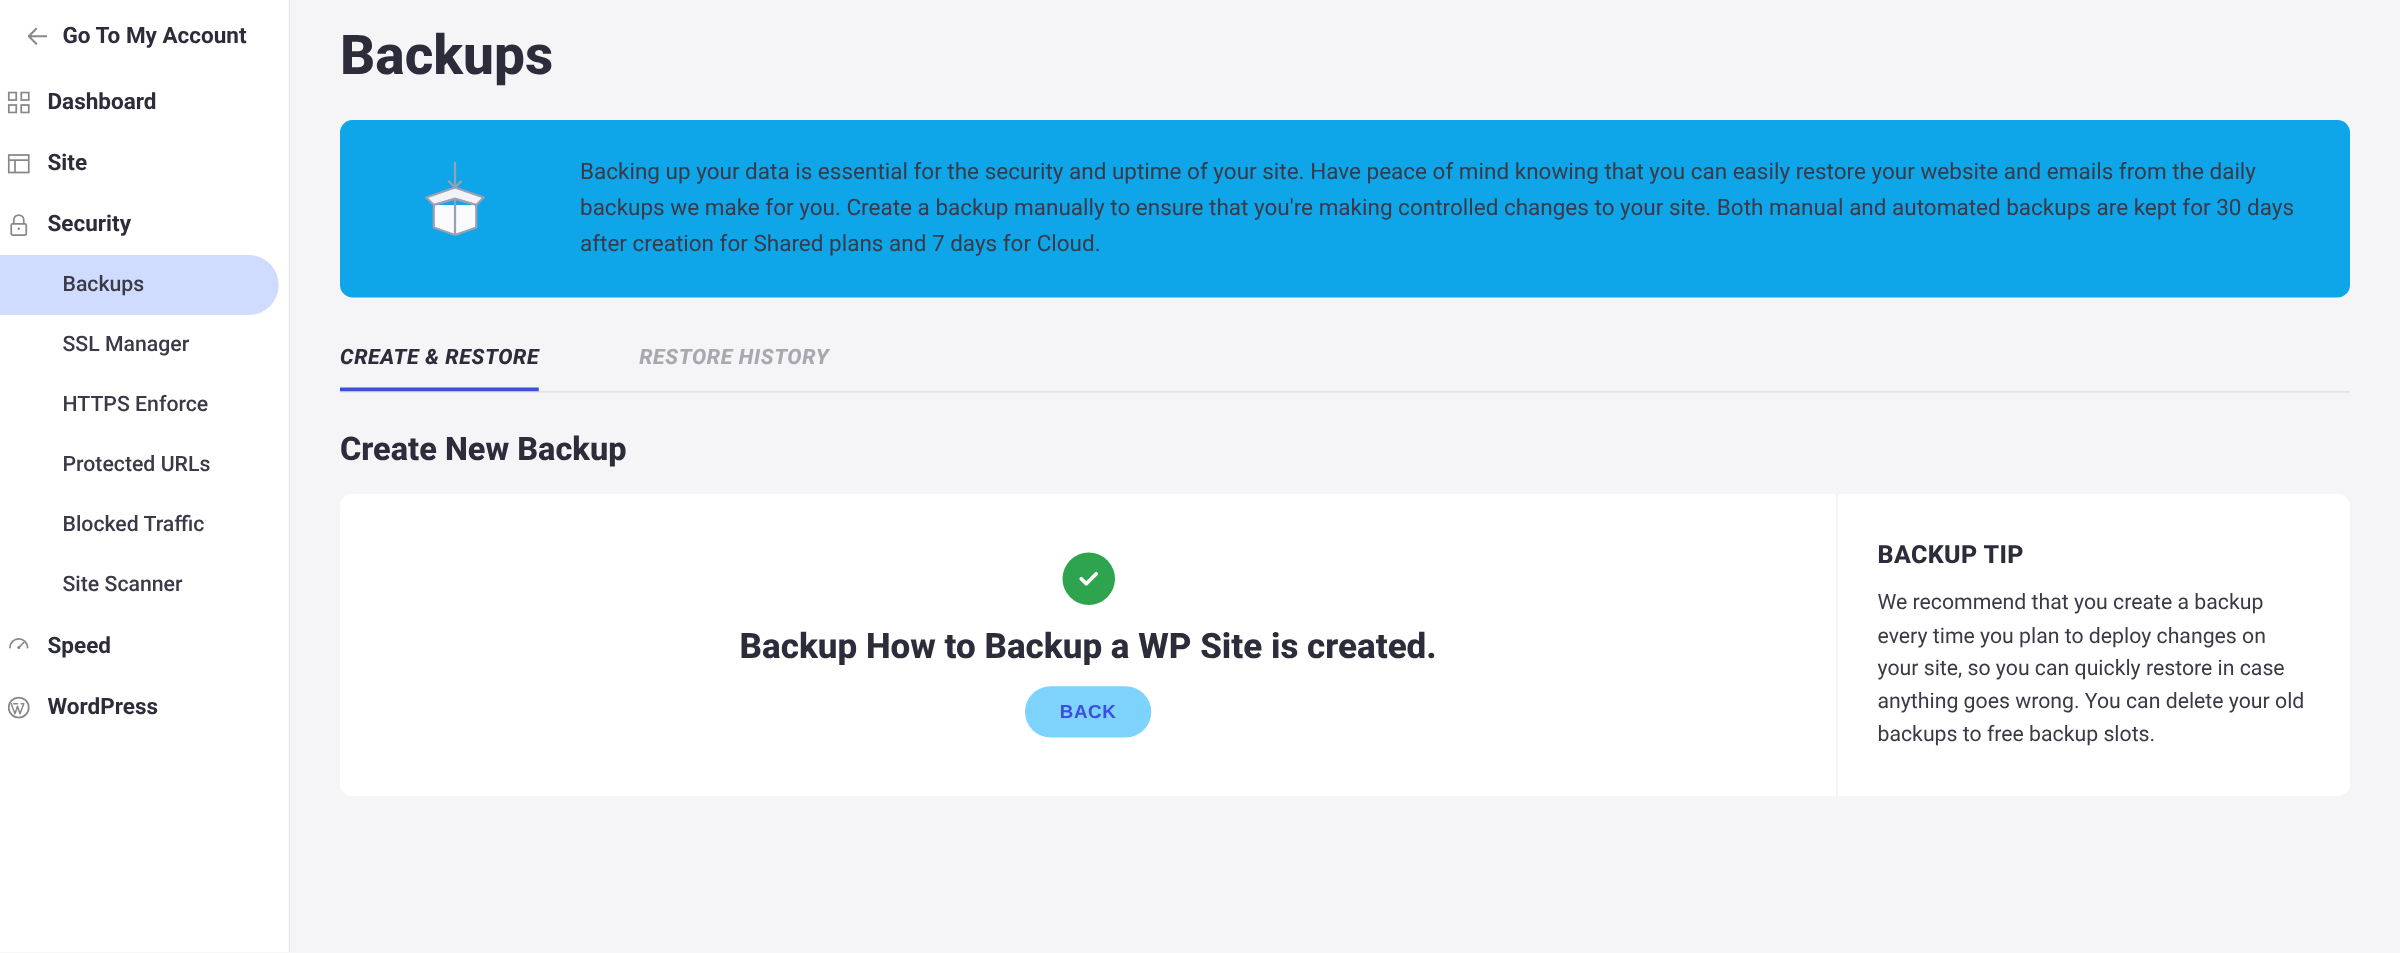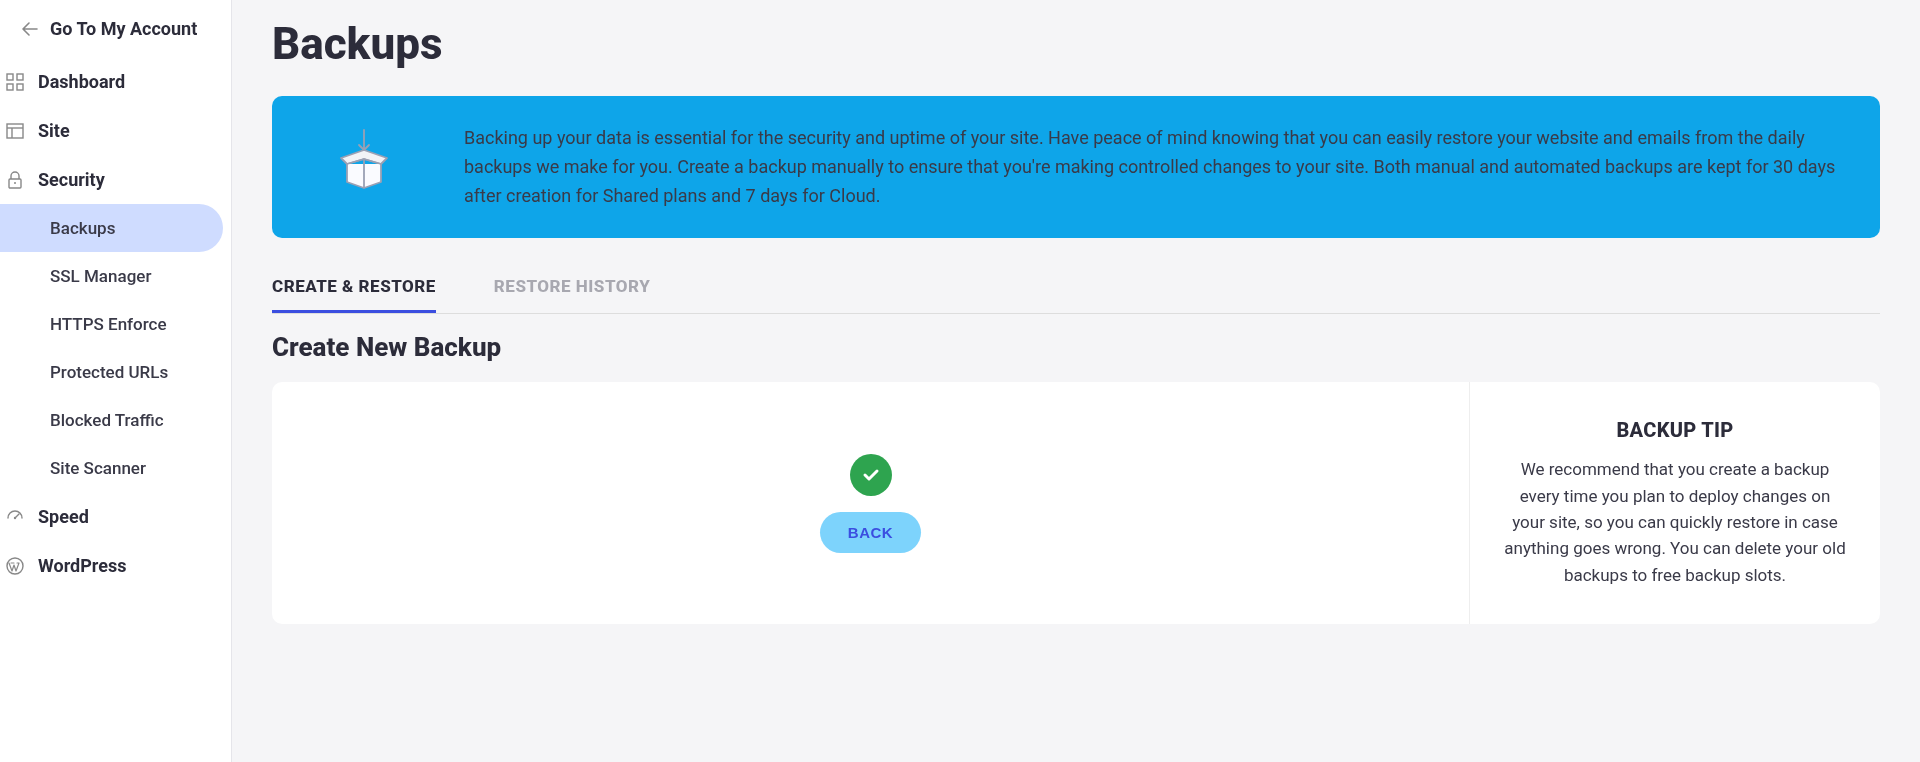--- a/index.html
+++ b/index.html
@@ -12,32 +12,32 @@
     .sub-item { display: flex; align-items: center; padding: 14px 22px 14px 50px; font-size: 17px; font-weight: 500; color: #3a3a48; cursor: pointer; }
     .sub-item.active { background: #cfdcff; border-radius: 0 26px 26px 0; margin-right: 8px; }
     
     .main { flex: 1; padding: 18px 40px 0 40px; overflow-y: auto; }
     .page-title { font-size: 44px; font-weight: 800; margin-bottom: 26px; }
     
     .intro-card { background: #0ea5e9; border-radius: 10px; padding: 28px 32px; display: flex; gap: 40px; align-items: flex-start; margin-bottom: 24px; }
     .intro-icon { width: 120px; display: flex; justify-content: center; align-items: center; flex-shrink: 0; }
     .intro-text { font-size: 18px; line-height: 1.6; color: #3a3a48; }
     
-    .tabs { display: flex; gap: 58px; border-bottom: 1px solid #ddd; margin-bottom: 18px; }
+    .tabs { display: flex; gap: 80px; border-bottom: 1px solid #ddd; margin-bottom: 31px; font-style: italic; }
     .tab { padding: 14px 0; font-size: 17px; font-weight: 800; letter-spacing: 0.5px; cursor: pointer; color: #a8a8b0; border-bottom: 3px solid transparent; }
     .tab.active { color: #2c2c3a; border-bottom-color: #3b4ee0; }
     
     .section-title { font-size: 26px; font-weight: 800; margin-bottom: 20px; }
     
     .panel { background: #fff; border-radius: 10px; display: flex; min-height: 230px; }
     .panel-main { flex: 1; border-right: 1px solid #eee; display: flex; flex-direction: column; align-items: center; justify-content: center; padding: 40px 30px; gap: 16px; }
     .check-circle { width: 42px; height: 42px; border-radius: 50%; background: #2ea44f; display: flex; align-items: center; justify-content: center; }
     .success-title { font-size: 28px; font-weight: 800; text-align: center; }
     .back-btn { background: #7dd3fc; color: #3b4ee0; border: none; border-radius: 22px; padding: 12px 28px; font-weight: 800; font-size: 15px; letter-spacing: 0.5px; cursor: pointer; }
-    .panel-side { width: 410px; padding: 36px 32px; text-align: center; }
+    .panel-side { width: 410px; padding: 36px 32px; }
     .tip-title { font-size: 20px; font-weight: 800; margin-bottom: 14px; letter-spacing: 0.3px; }
     .tip-text { font-size: 17px; line-height: 1.55; color: #3a3a48; }
     .sidebar::-webkit-scrollbar { width: 6px; }
     .sidebar::-webkit-scrollbar-thumb { background: #ccc; border-radius: 3px; }
     
     .arrow-left { display: inline-block; }
     svg { display: block; }
   </style>
 </head>
 <body>
@@ -149,20 +149,21 @@
 
   <h2 class="section-title">Create New Backup</h2>
 
   <div class="panel">
     <div class="panel-main">
       <div class="check-circle">
         <svg width="22" height="22" viewBox="0 0 22 22" fill="none">
             <path d="M5 11l4 4 8-8" stroke="#fff" stroke-width="3" stroke-linecap="round" stroke-linejoin="round"></path>
           </svg>
       </div>
+      <div class="success-title">Backup How to Backup a WP Site is created.</div>
       <button class="back-btn">BACK</button>
     </div>
     <div class="panel-side">
       <div class="tip-title">BACKUP TIP</div>
       <p class="tip-text">We recommend that you create a backup every time you plan to deploy changes on your site, so you can quickly restore in case anything goes wrong. You can delete your old backups to free backup slots.</p>
     </div>
   </div>
 </main>
 
 </body></html>

